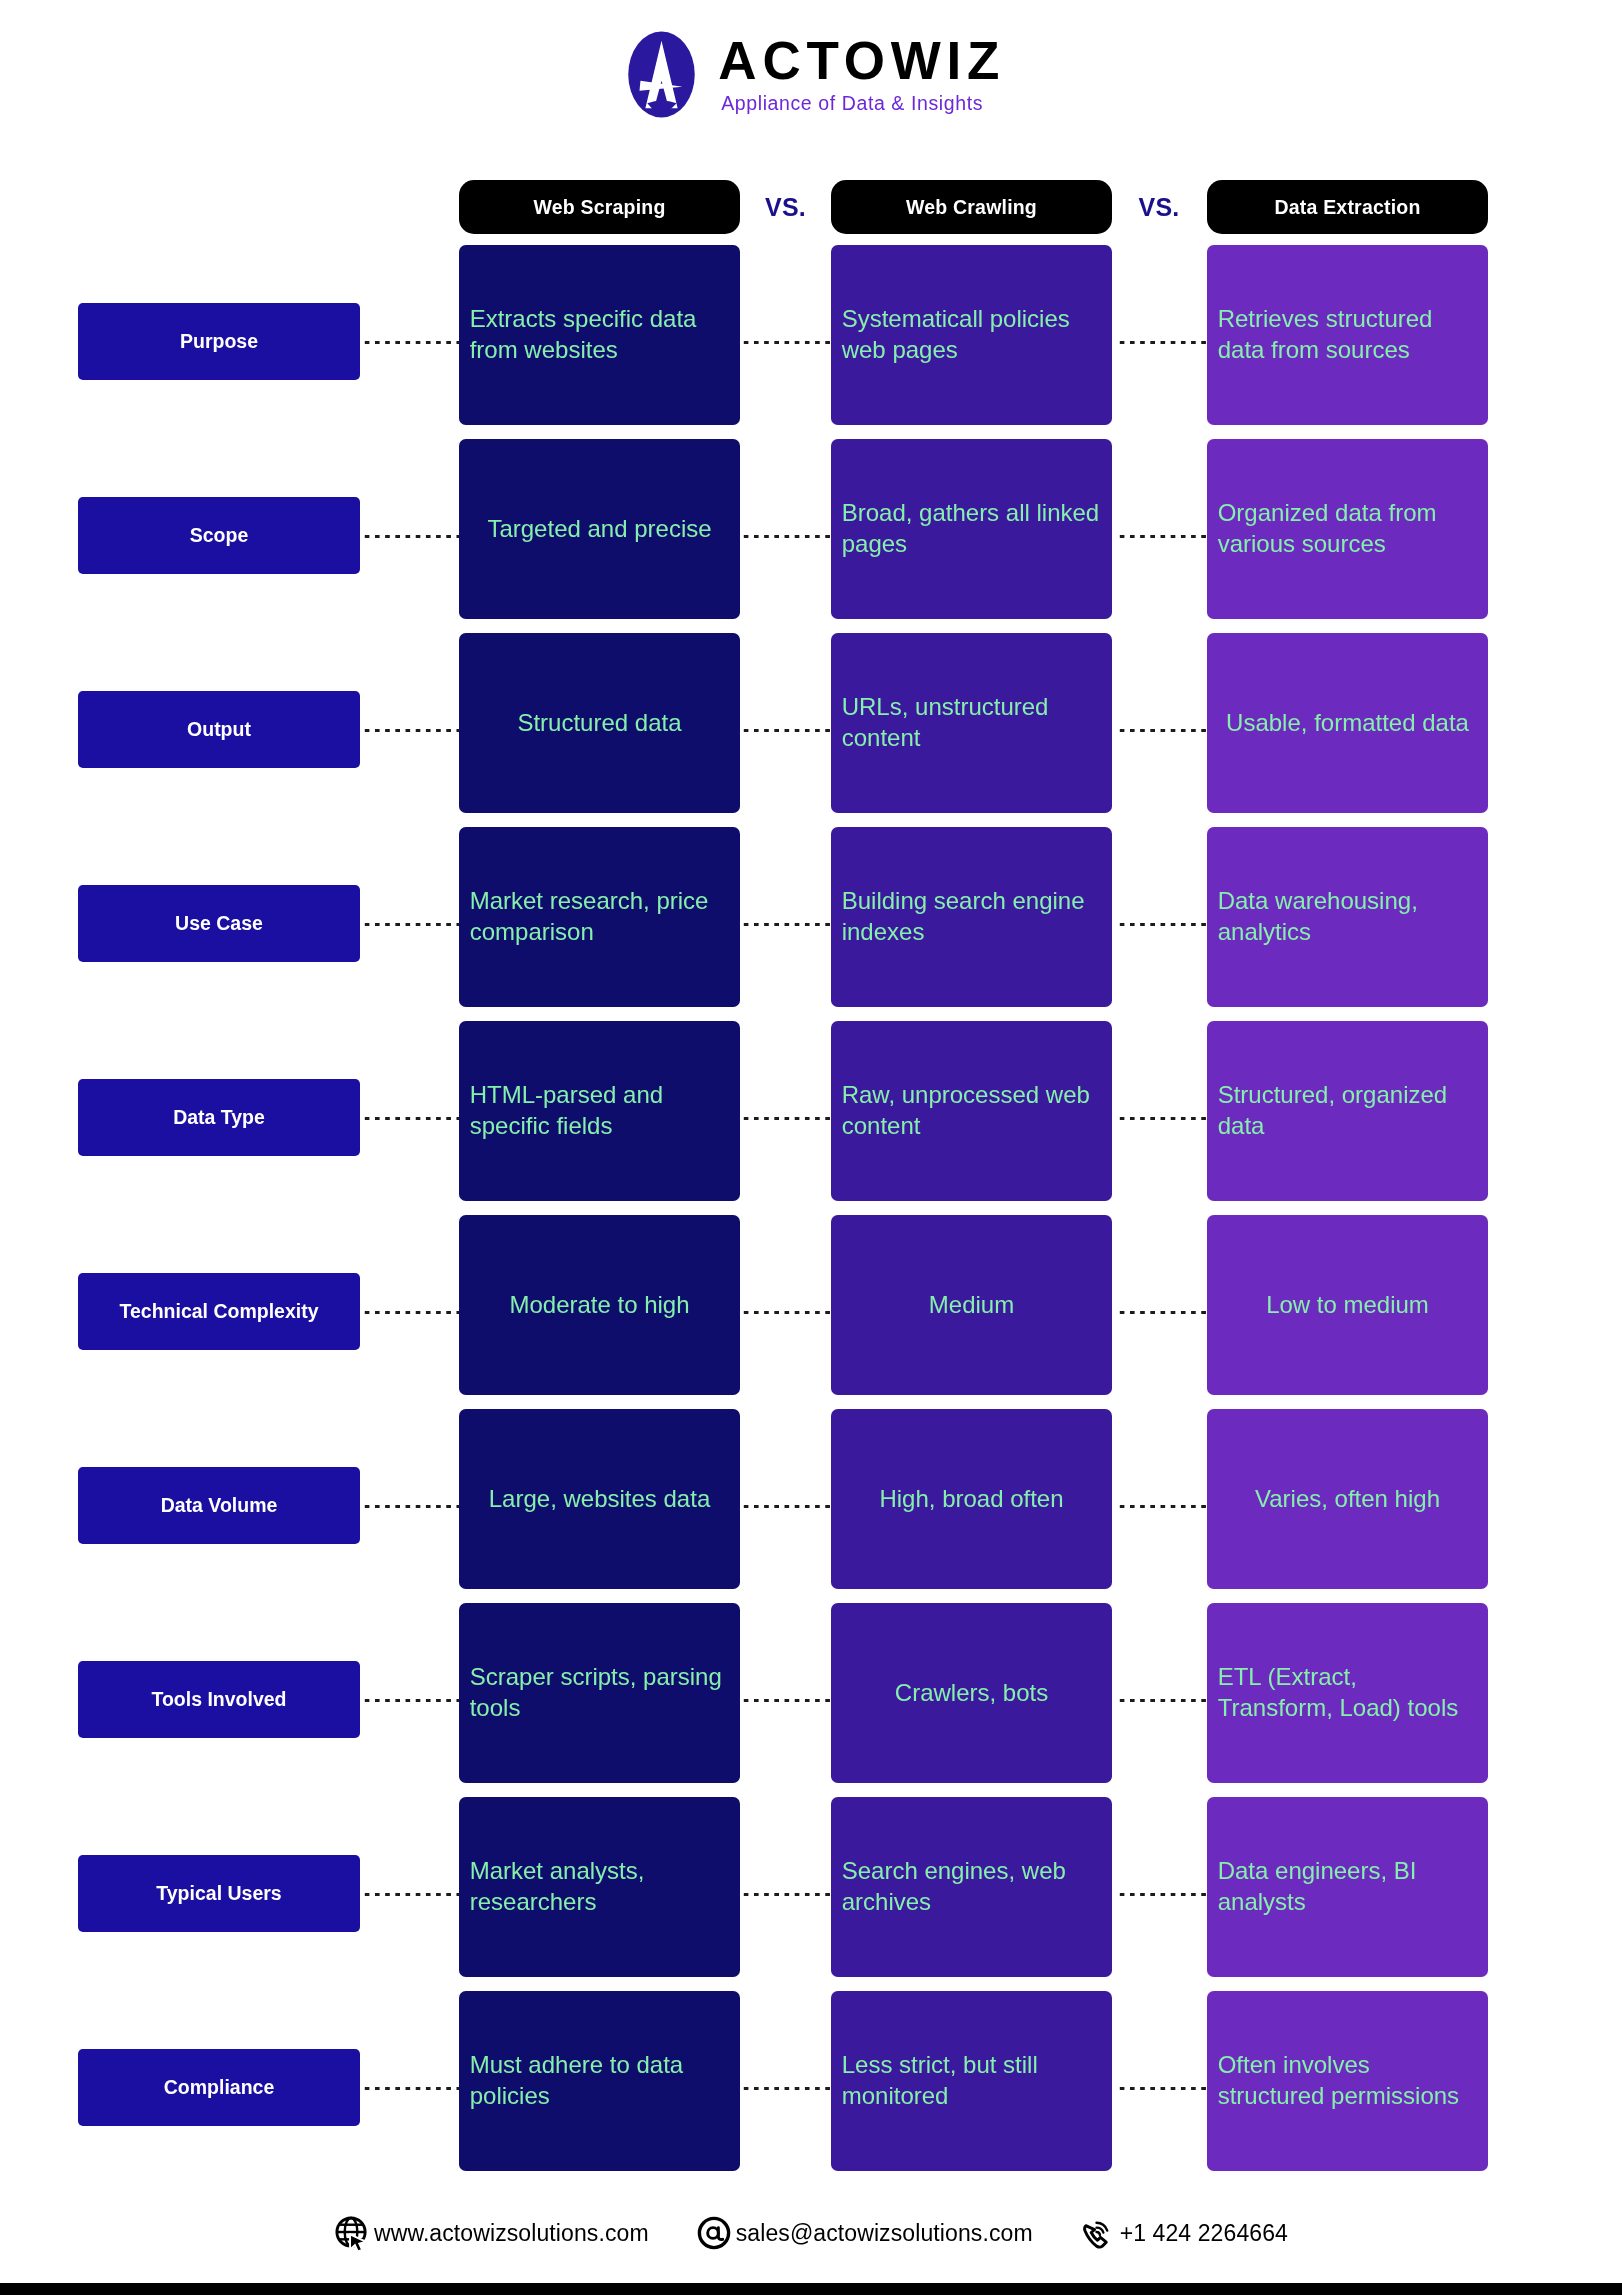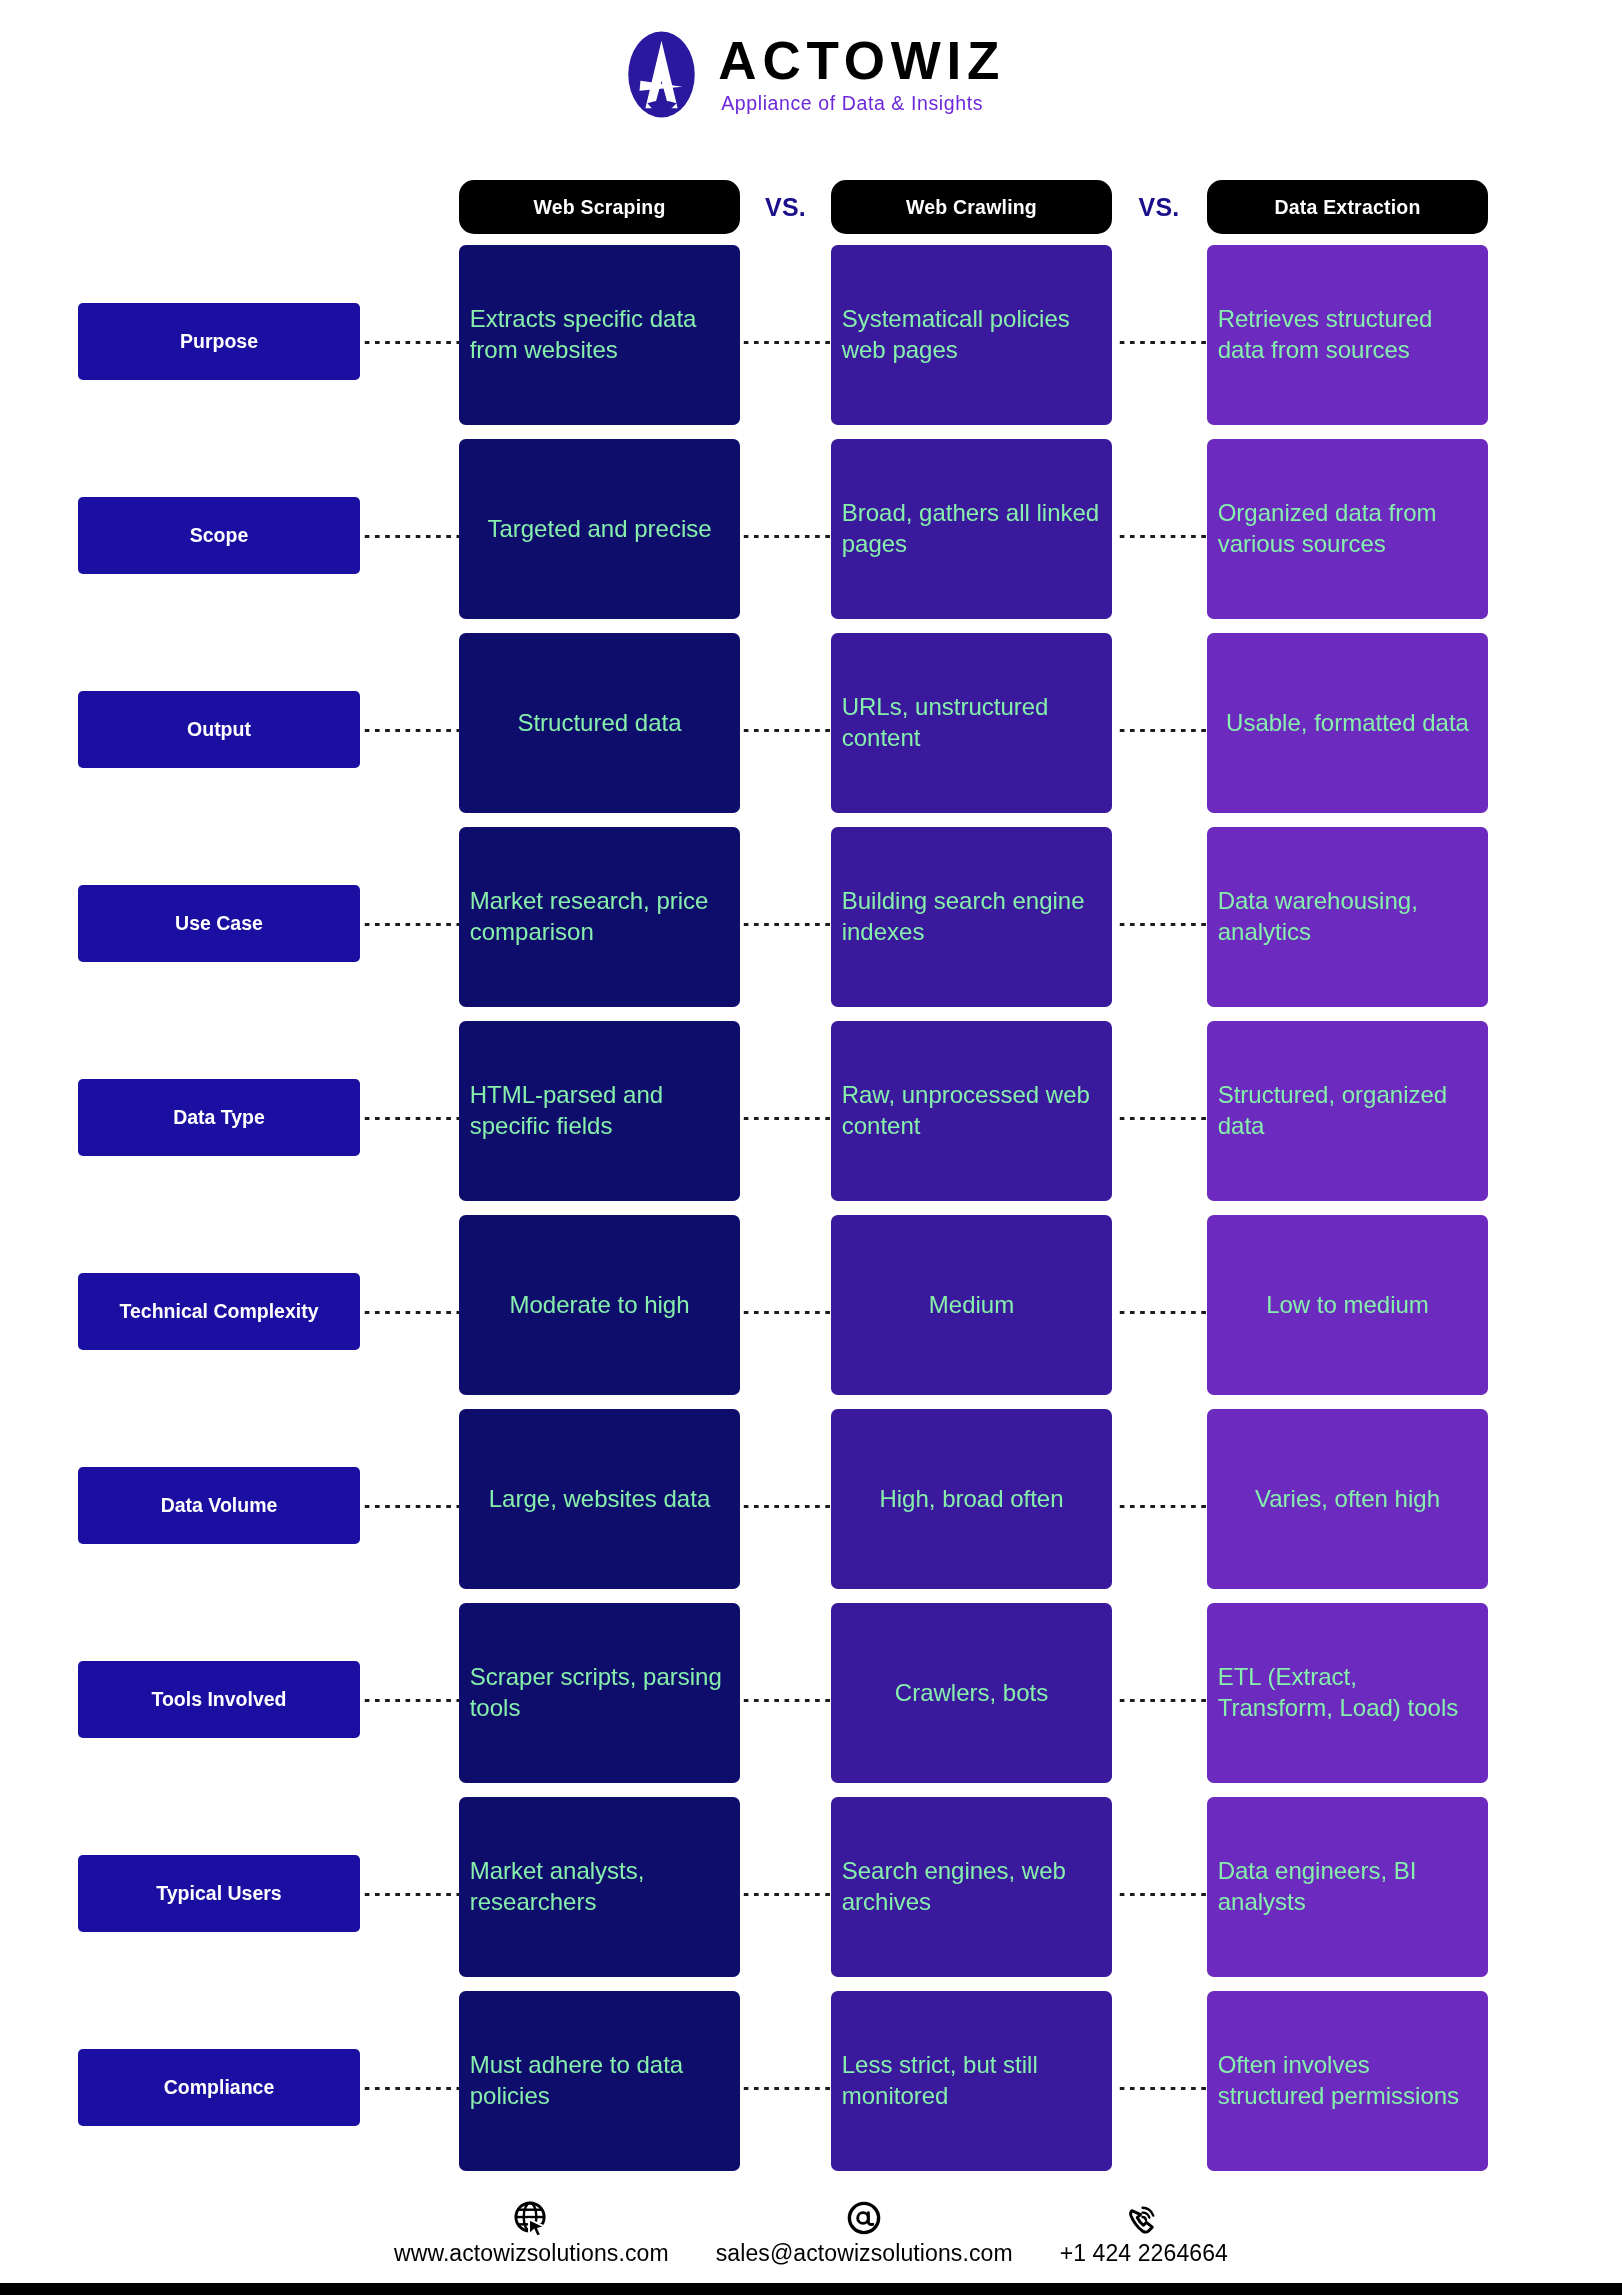--- a/index.html
+++ b/index.html
@@ -178,21 +178,20 @@
     height: 78px;
     display: flex;
     align-items: center;
     justify-content: center;
     gap: 47px;
   }
   .footer-item {
     display: flex;
     align-items: center;
     gap: 4px;
-    flex-direction: column;
   }
   .footer-icon {
     width: 36px;
     height: 36px;
     flex: 0 0 auto;
   }
   .footer-text {
     font-size: 23px;
     font-weight: 400;
     color: #000000;

